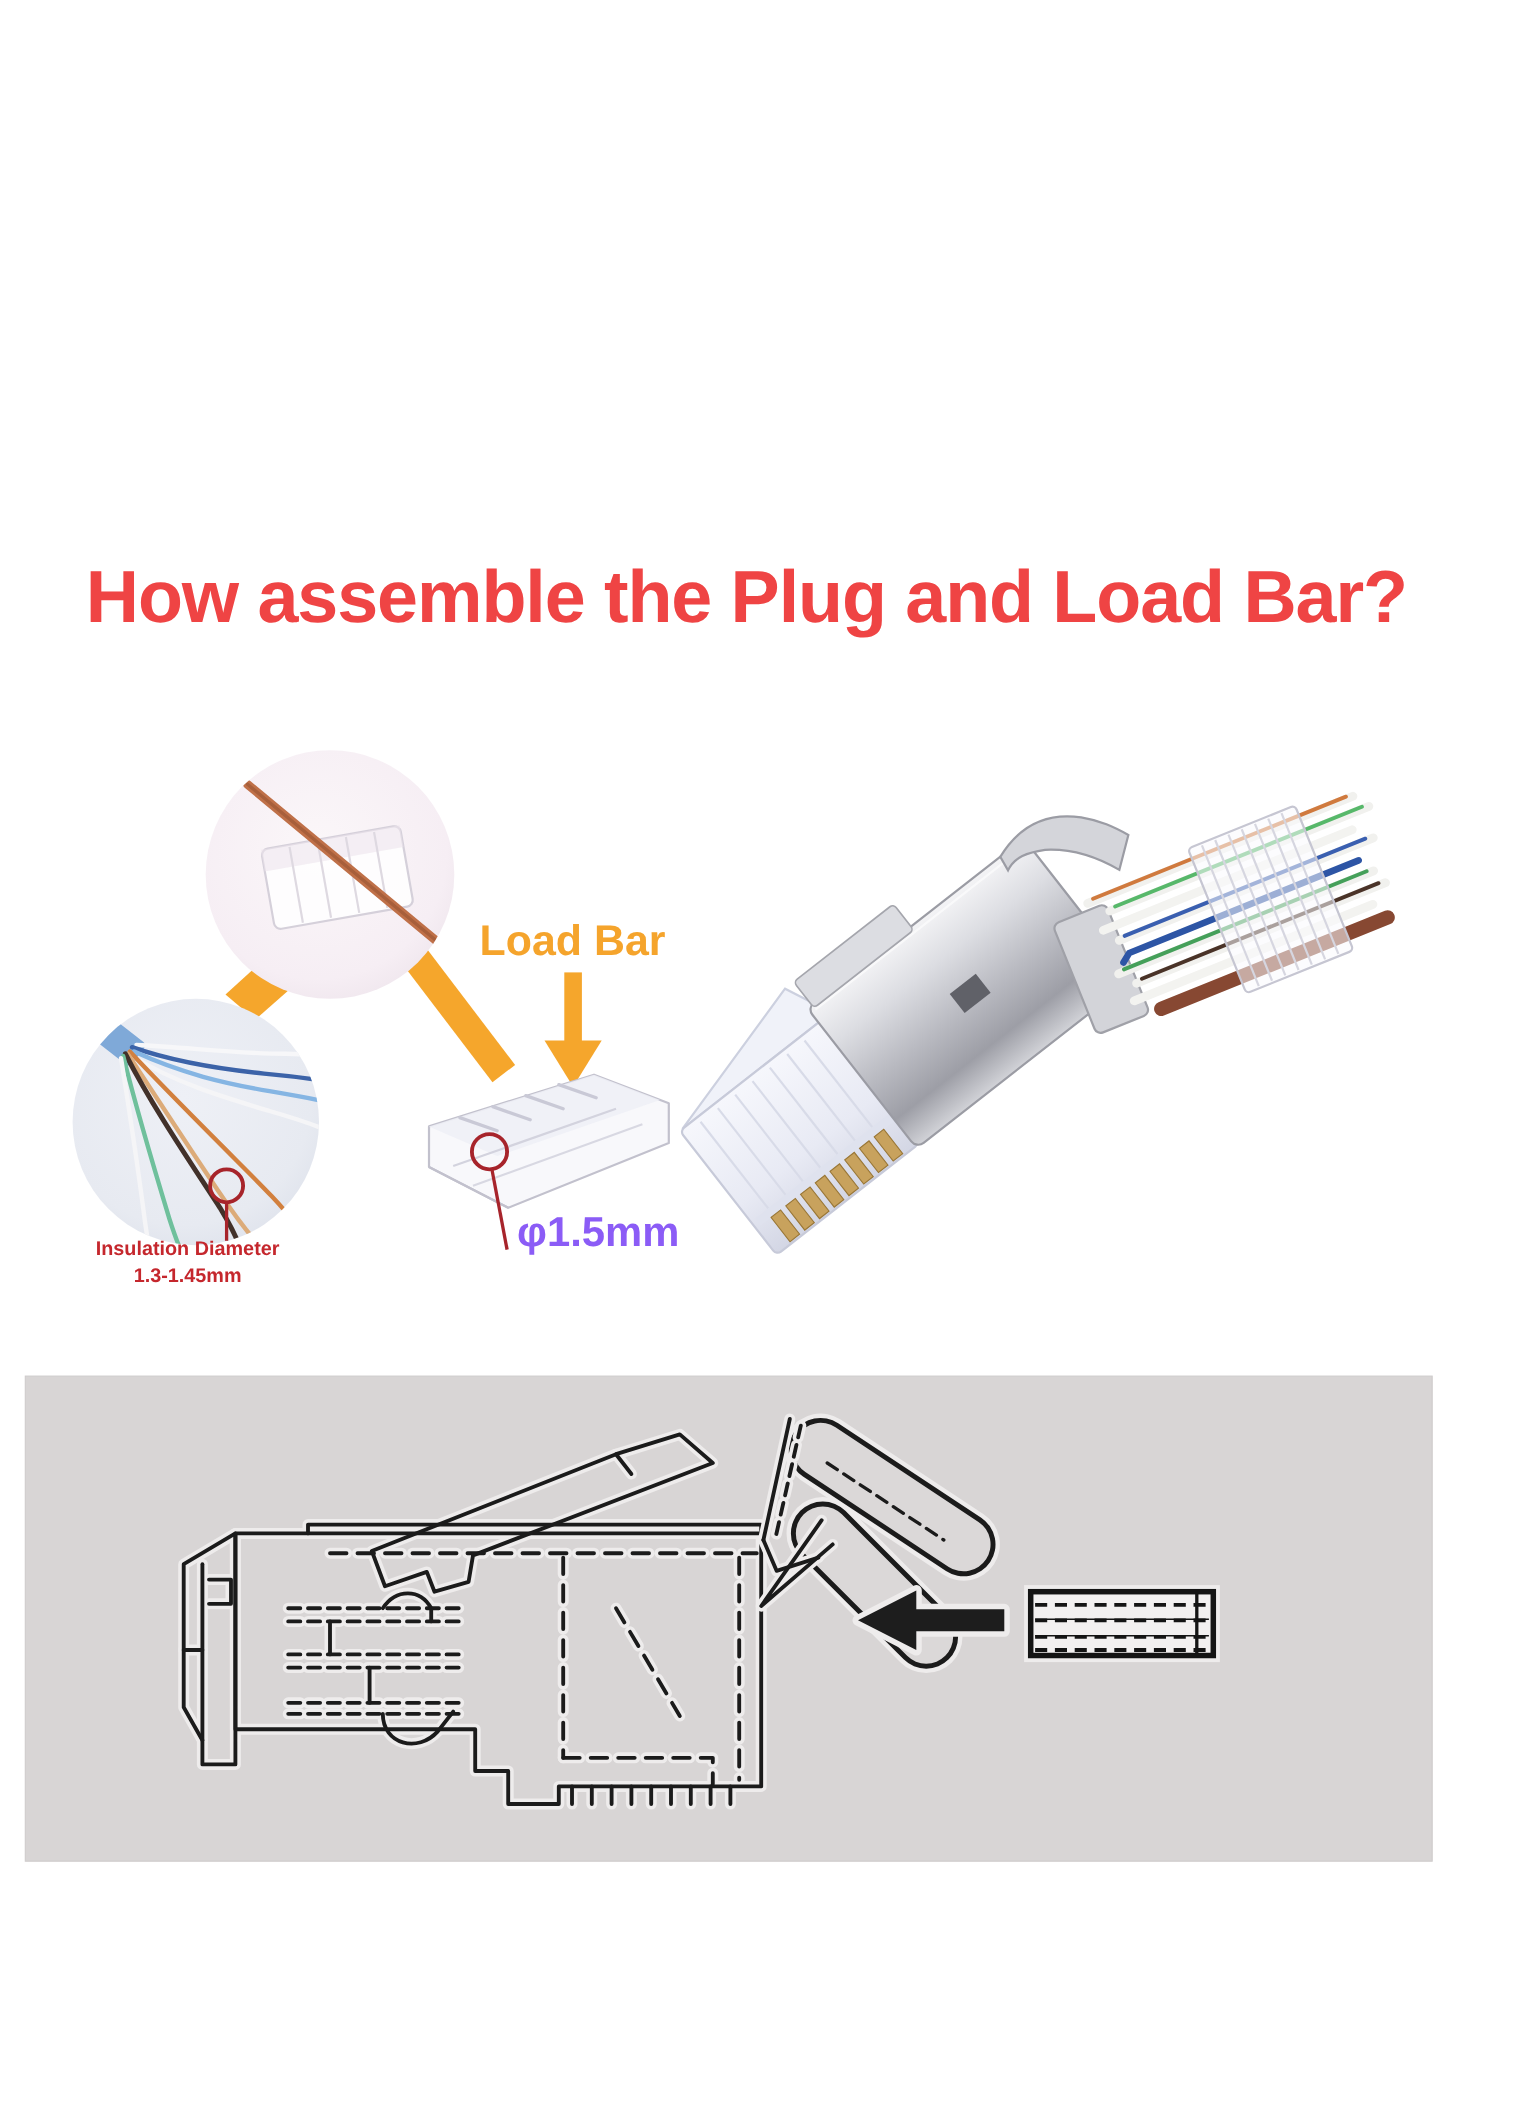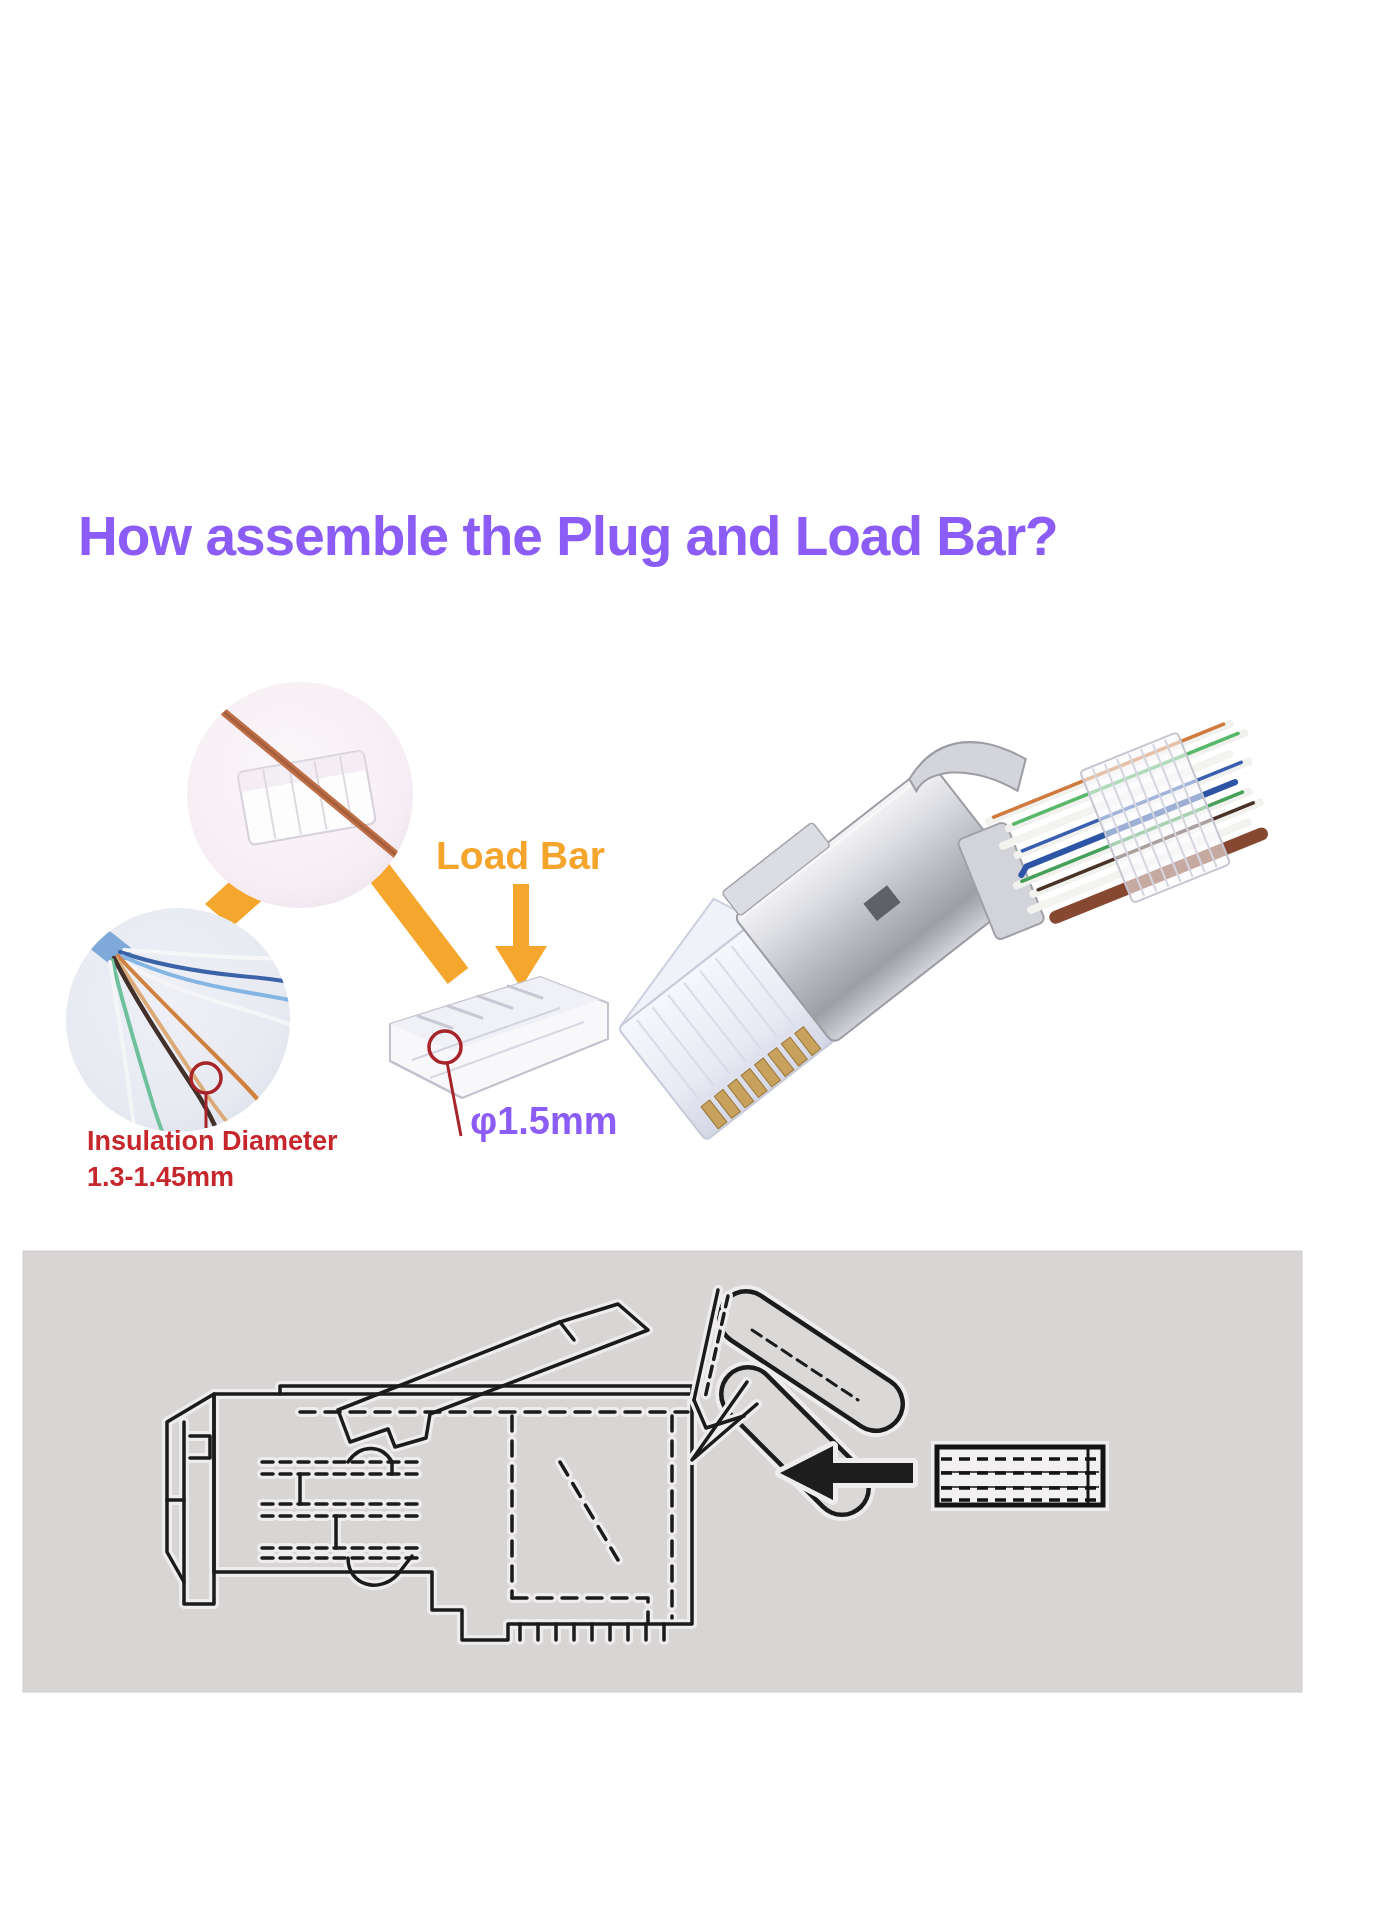--- a/index.html
+++ b/index.html
@@ -2,23 +2,23 @@
 <html><head>
 <meta charset="utf-8">
 <style>
   html,body{margin:0;padding:0;}
   body{
     width:1400px;height:1910px;position:relative;background:#ffffff;
     font-family:"Liberation Sans",sans-serif;overflow:hidden;
   }
   .art{position:absolute;left:0;top:0;}
   .lbl{position:absolute;font-weight:bold;white-space:nowrap;z-index:5;}
-  .title{left:78px;top:504px;font-size:55px;letter-spacing:-1px;color:#8b5cf6;}
+  .title{left:78px;top:504px;font-size:67px;letter-spacing:-1px;color:#ef4444;}
   .loadbar{left:436px;top:834px;font-size:39px;color:#F5A42C;}
-  .insul{left:87px;top:1124px;font-size:27px;line-height:1.32;color:#C5272D;}
+  .insul{left:87px;top:1124px;font-size:18px;line-height:1.32;color:#C5272D;text-align:center;}
   .diam{left:470px;top:1100px;font-size:38px;color:#8b5cf6;}
   .d{stroke-dasharray:15 10;}
   .d2{stroke-dasharray:11 7;}
 </style>
 </head>
 <body>
 
 <div class="lbl title">How assemble the Plug and Load Bar?</div>
 <div class="lbl loadbar">Load Bar</div>
 <div class="lbl insul">

